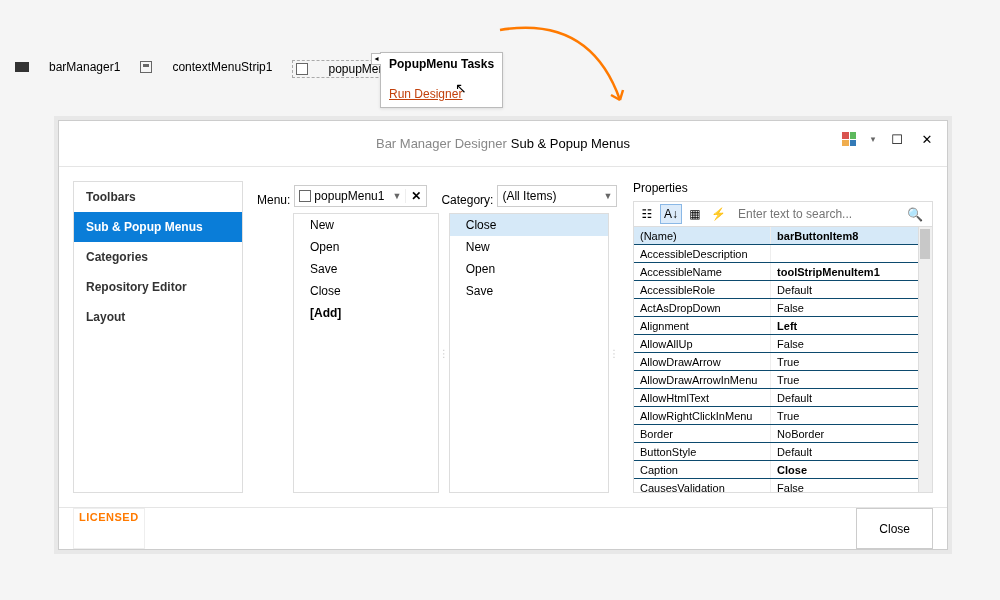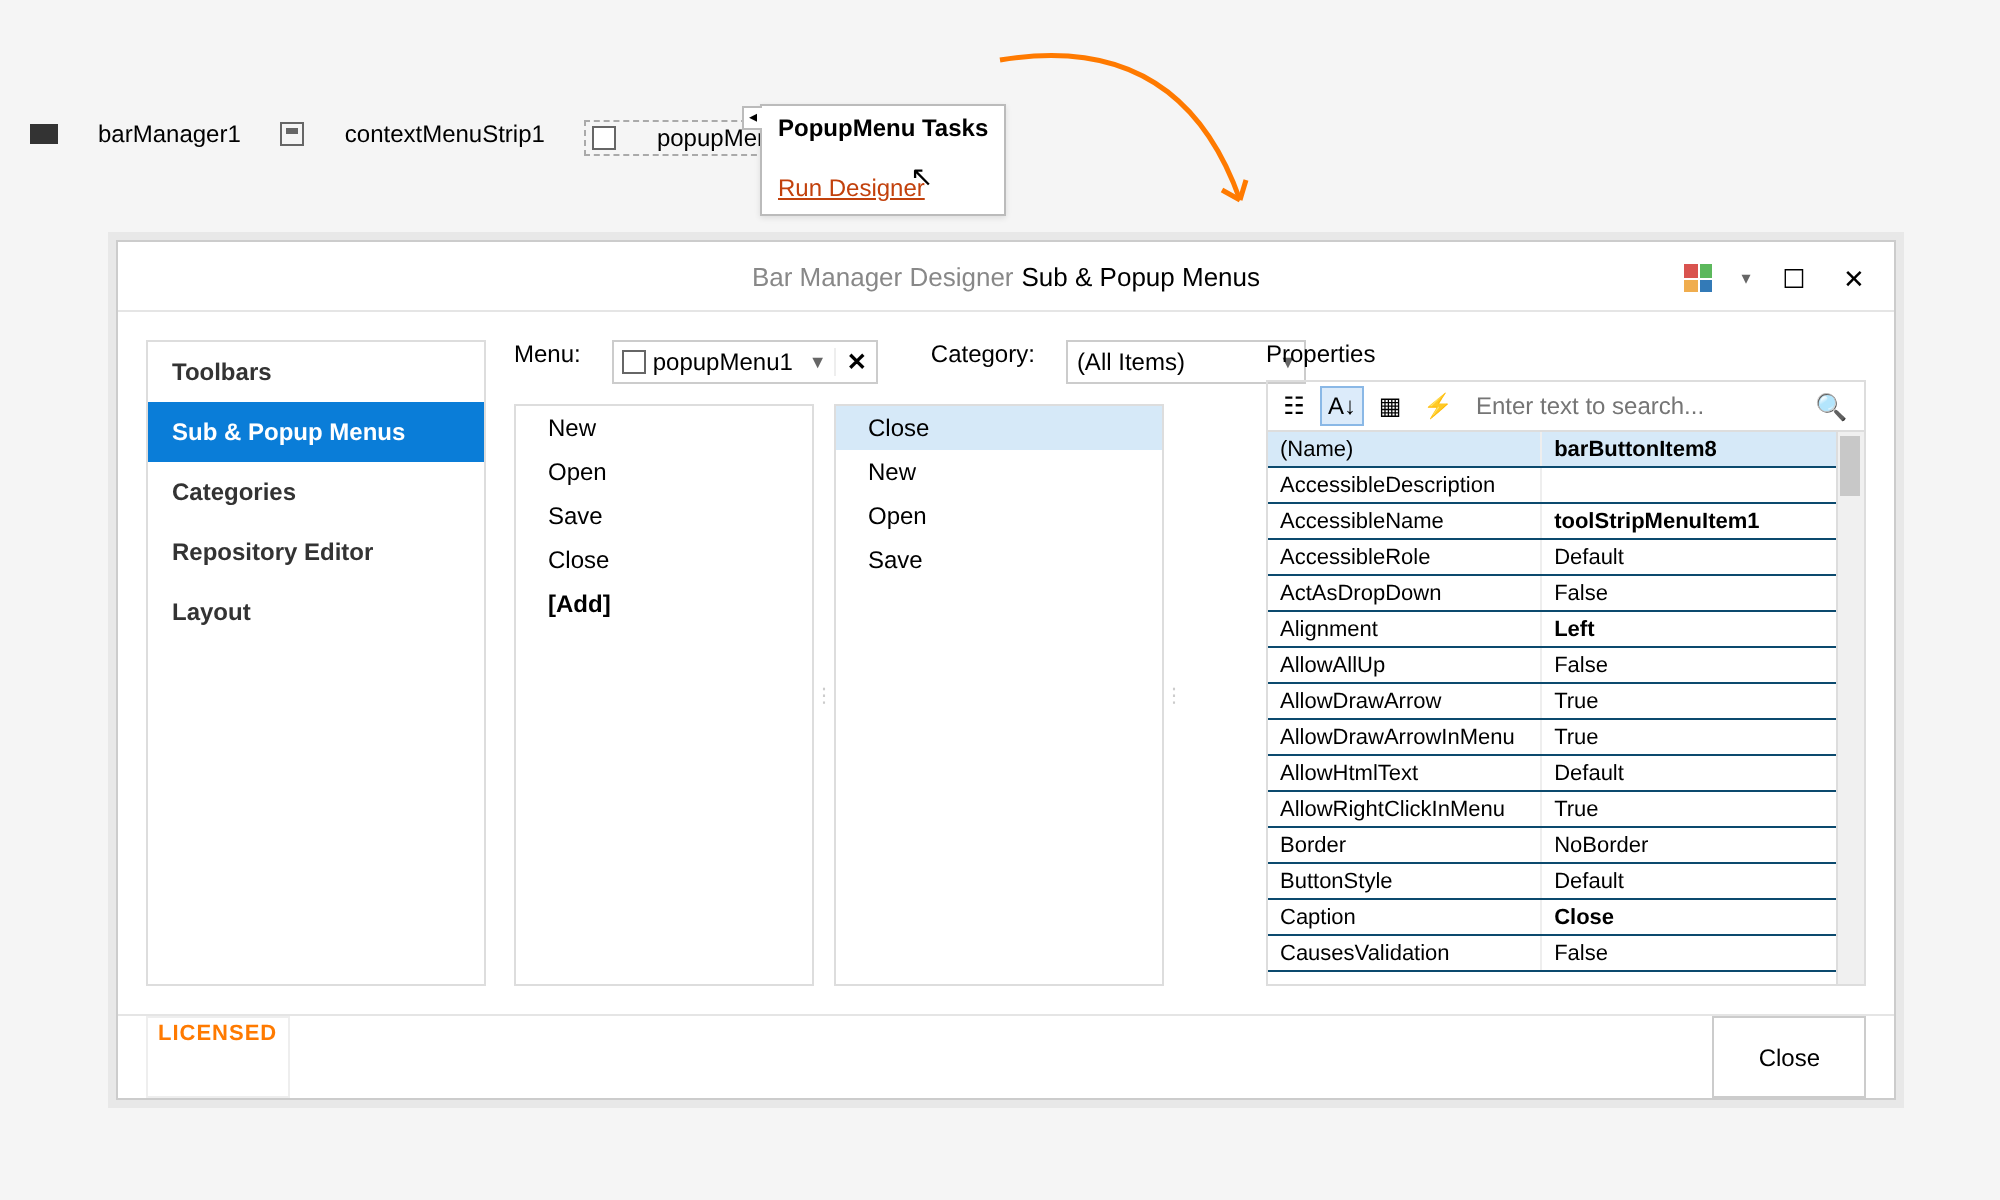--- a/index.html
+++ b/index.html
@@ -19,46 +19,46 @@
 .smarttag { position: absolute; top: 52px; left: 380px; background: #fff; border: 1px solid #bbb; padding: 4px 8px 6px; font-size: 12px; box-shadow: 0 1px 3px rgba(0,0,0,0.1); }
 .smarttag .title { font-weight: bold; margin-bottom: 16px; }
 .smarttag .link { color: #c2410c; text-decoration: underline; cursor: pointer; display: inline-block; }
 .smarttag .glyph { position: absolute; left: -10px; top: 0; width: 10px; height: 12px; background: #fff; border: 1px solid #bbb; border-right: none; font-size: 8px; text-align:center; line-height:10px; }
 
 
 .arrow { position: absolute; top: 20px; left: 490px; pointer-events: none; }
 
 
 .dialog { position: absolute; top: 120px; left: 58px; width: 890px; height: 430px; background: #fff; border: 1px solid #ccc; box-shadow: 0 0 0 4px #e8e8e8; display: flex; flex-direction: column; }
-.titlebar { height: 35px; border-bottom: 1px solid #e5e5e5; display: flex; align-items: center; justify-content: center; position: relative; font-size: 13px; }
+.titlebar { height: 46px; border-bottom: 1px solid #e5e5e5; display: flex; align-items: center; justify-content: center; position: relative; font-size: 13px; }
 .titlebar .t-prefix { color: #888; margin-right: 4px; }
 .titlebar-controls { position: absolute; right: 8px; top: 6px; display: flex; gap: 6px; align-items: center; }
 .tbc { width: 24px; height: 24px; display: flex; align-items: center; justify-content: center; cursor: pointer; font-size: 13px; }
 .tbc-grid { width: 14px; height: 14px; display: grid; grid-template-columns: repeat(2,1fr); grid-template-rows: repeat(2,1fr); gap:1px; }
 .tbc-grid span { background: #d9534f; }
 .tbc-grid span:nth-child(2){background:#5cb85c;}
 .tbc-grid span:nth-child(3){background:#f0ad4e;}
 .tbc-grid span:nth-child(4){background:#337ab7;}
 
 .dialog-body { flex: 1; display: flex; padding: 14px; gap: 14px; min-height: 0; }
 
 
 .sidebar { width: 170px; border: 1px solid #ddd; background: #fff; }
 .side-item { padding: 8px 12px; font-size: 12px; cursor: pointer; }
 .side-item.active { background: #0a7dd8; color: #fff; font-weight: 600; }
 .side-item:not(.active){ font-weight:600; color:#333;}
 
 
 .center { flex: 1; display: flex; flex-direction: column; min-width: 0; }
-.toolbar { display: flex; align-items: flex-start; gap: 16px; font-size: 12px; margin-bottom: 6px; height: 26px; }
+.toolbar { display: flex; align-items: flex-end; gap: 4px; font-size: 12px; margin-bottom: 6px; height: 26px; }
 .combo { display: flex; align-items: center; border: 1px solid #ccc; height: 22px; background:#fff; }
 .combo .ci { padding: 0 4px; display:flex; align-items:center; gap:3px;}
 .combo .caret { padding: 0 4px; font-size: 9px; color:#666; }
 .combo .clear { padding: 0 5px; font-weight: bold; cursor:pointer; border-left:1px solid #eee;}
-.lists { flex: 1; display: flex; gap: 0; min-height: 0; }
+.lists { flex: 1; display: flex; gap: 0; min-height: 0; margin-left: 36px; }
 .listbox { border: 1px solid #ddd; background: #fff; font-size: 12px; overflow: auto; }
 .listbox.left { width: 150px; }
 .listbox.right { width: 165px; }
 .li { padding: 4px 16px; cursor: pointer; }
 .li.add { font-weight: bold; }
 .li.sel { background: #d6e9f8; }
 .grip { width: 10px; display:flex; align-items:center; justify-content:center; color:#ccc; font-size:10px; cursor: col-resize;}
 
 
 .propcol { width: 300px; display:flex; flex-direction:column; font-size:12px; }

